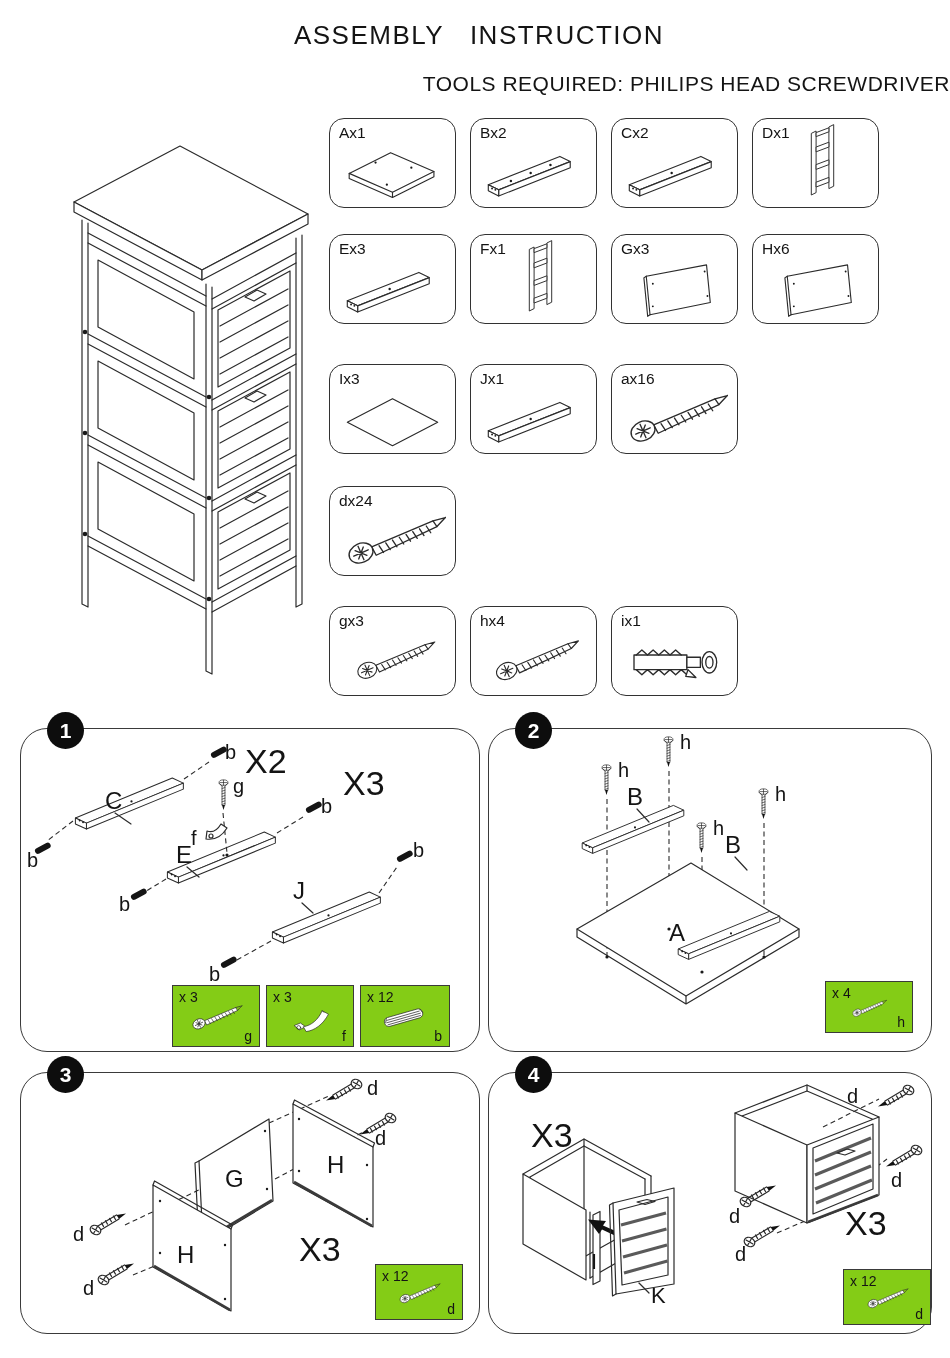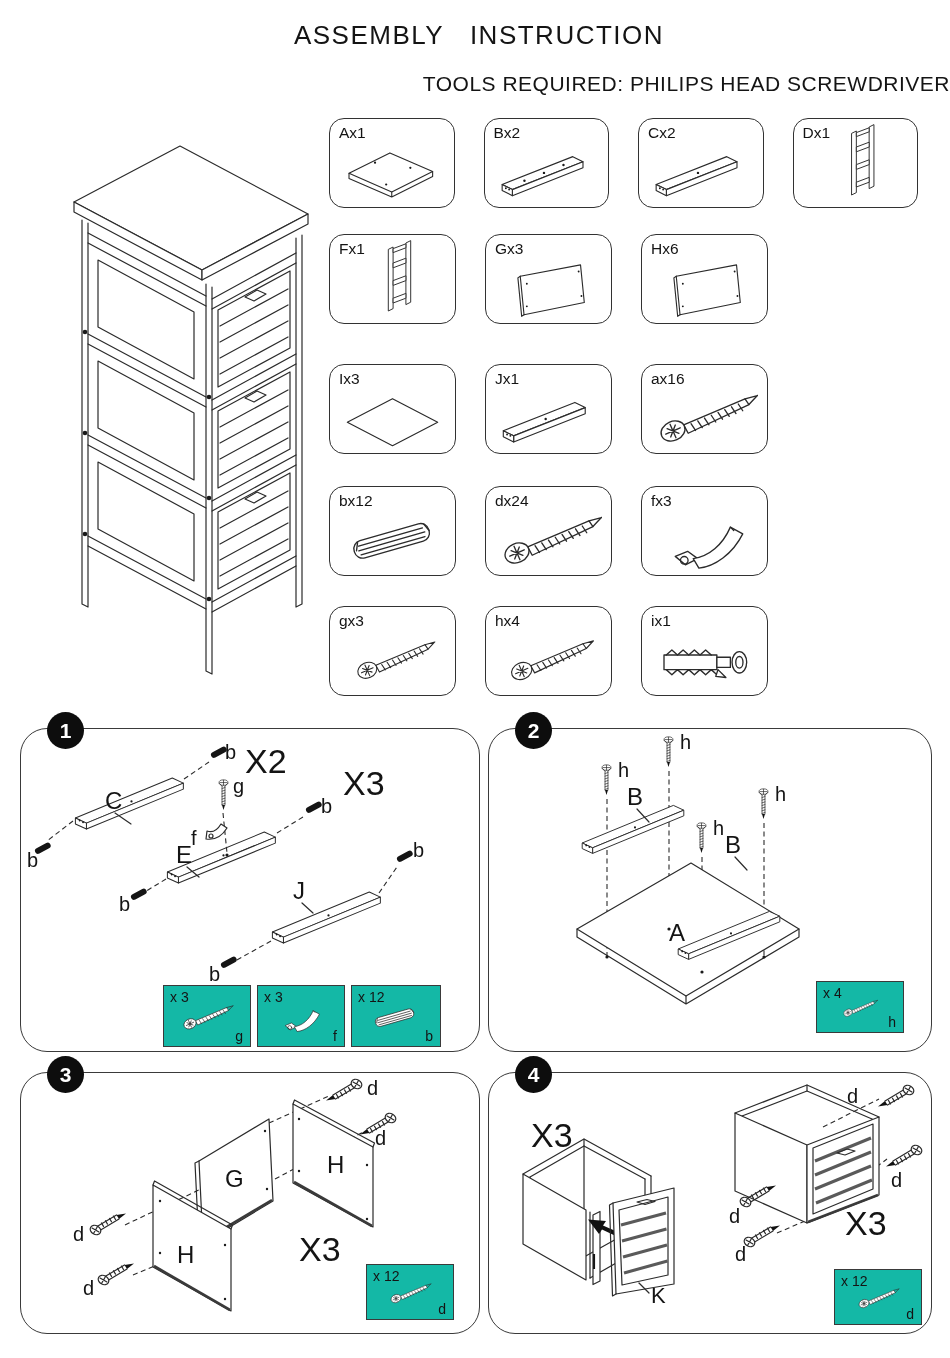--- a/index.html
+++ b/index.html
@@ -1,34 +1,34 @@
 <!DOCTYPE html>
 <html><head>
 <meta charset="utf-8">
 <style>
   html,body{margin:0;padding:0;background:#fff;}
   body{width:950px;height:1358px;position:relative;font-family:"Liberation Sans",sans-serif;color:#141414;overflow:hidden;}
   .title{position:absolute;top:16px;left:0;width:100%;text-align:center;font-size:26px;font-weight:400;letter-spacing:1.5px;white-space:pre;margin:4px;}
   .subtitle{position:absolute;top:72px;left:0;width:100%;text-align:right;font-size:21px;letter-spacing:.5px;}
   .cabinet{position:absolute;left:30px;top:134px;width:296px;height:556px;}
-  .parts-row{position:absolute;left:329px;width:589px;height:90px;display:flex;gap:29px;}
+  .parts-row{position:absolute;left:329px;width:589px;height:90px;display:flex;gap:14px;}
   .pbox{position:relative;width:127px;height:90px;border:1.6px solid #323232;border-radius:15px;box-sizing:border-box;background:#fff;}
   .plabel{position:absolute;top:5px;left:9px;font-size:15.5px;}
   .picon{position:absolute;left:6px;right:6px;top:21px;bottom:4px;}
   .picon svg{width:100%;height:100%;}
   .picon.tall{top:4px;bottom:4px;left:34px;right:20px;}
   .picon.boxy{top:8px;bottom:4px;left:26px;right:22px;}
   .step{position:absolute;border:1.7px solid #3a3a3a;border-radius:27px;background:#fff;}
   #step1{left:20px;top:728px;width:458px;height:322px;}
   #step2{left:488px;top:728px;width:442px;height:322px;}
   #step3{left:20px;top:1072px;width:458px;height:260px;}
   #step4{left:488px;top:1072px;width:442px;height:260px;}
   .badge{position:absolute;top:-17px;left:26px;width:37px;height:37px;border-radius:50%;background:#0d0d0d;color:#fff;font-size:21px;font-weight:bold;display:flex;align-items:center;justify-content:center;z-index:3;}
   .stepsvg{position:absolute;left:0;top:0;width:100%;height:100%;}
-  .hw{position:absolute;border:1.3px solid #3a3a3a;background:#14b8a6;box-sizing:border-box;}
+  .hw{position:absolute;border:1.3px solid #3a3a3a;background:#84cc16;box-sizing:border-box;margin-left:9px;}
   .hw .q{position:absolute;top:3px;left:6px;font-size:14px;}
   .hw .c{position:absolute;bottom:2px;right:7px;font-size:14px;}
   .hw .hicon{position:absolute;left:10px;right:12px;top:15px;bottom:13px;}
   .hw .hicon svg{width:100%;height:100%;}
   
   .ln{stroke:#2b2b2b;stroke-width:1.2;fill:none;stroke-linejoin:round;stroke-linecap:round;}
   .wh{stroke:#2b2b2b;stroke-width:1.2;fill:#fff;stroke-linejoin:round;}
   .dk{stroke:#5a5a5a;stroke-width:3;fill:none;}
   .dk2{stroke:#3a3a3a;stroke-width:2.6;fill:none;}
   .dash{stroke:#2b2b2b;stroke-width:1.1;stroke-dasharray:5 3.5;fill:none;}
@@ -235,20 +235,26 @@
     </div>
   <div class="pbox">
       <span class="plabel">Dx1</span>
       <span class="picon tall"><svg viewBox="0 0 56 100">
           <use href="#sym-ladder" width="56" height="100"></use>
         </svg></span>
     </div>
 </div>
 <div class="parts-row" style="top:234px">
   <div class="pbox">
+      <span class="plabel">Ex3</span>
+      <span class="picon"><svg viewBox="0 0 120 64">
+          <use href="#sym-rail" width="120" height="64"></use>
+        </svg></span>
+    </div>
+  <div class="pbox">
       <span class="plabel">Fx1</span>
       <span class="picon tall"><svg viewBox="0 0 56 100">
           <use href="#sym-ladder" width="56" height="100"></use>
         </svg></span>
     </div>
   <div class="pbox">
       <span class="plabel">Gx3</span>
       <span class="picon"><svg viewBox="0 0 120 64">
           <use href="#sym-upright" width="120" height="64"></use>
         </svg></span>
@@ -275,35 +281,23 @@
     </div>
   <div class="pbox">
       <span class="plabel">ax16</span>
       <span class="picon"><svg viewBox="0 0 100 56">
           <use href="#sym-screw" width="100" height="56"></use>
         </svg></span>
     </div>
 </div>
 <div class="parts-row" style="top:486px">
   <div class="pbox">
-      <span class="plabel">bx12</span>
-      <span class="picon"><svg viewBox="0 0 100 56">
-          <use href="#sym-dowel" width="100" height="56"></use>
-        </svg></span>
-    </div>
-  <div class="pbox">
       <span class="plabel">dx24</span>
       <span class="picon"><svg viewBox="0 0 100 56">
           <use href="#sym-screw" width="100" height="56"></use>
-        </svg></span>
-    </div>
-  <div class="pbox">
-      <span class="plabel">fx3</span>
-      <span class="picon"><svg viewBox="0 0 100 56">
-          <use href="#sym-bracket" width="100" height="56"></use>
         </svg></span>
     </div>
 </div>
 <div class="parts-row" style="top:606px">
   <div class="pbox">
       <span class="plabel">gx3</span>
       <span class="picon"><svg viewBox="0 0 100 56" style="transform:scale(.8)">
           <use href="#sym-screw" width="100" height="56"></use>
         </svg></span>
     </div>

